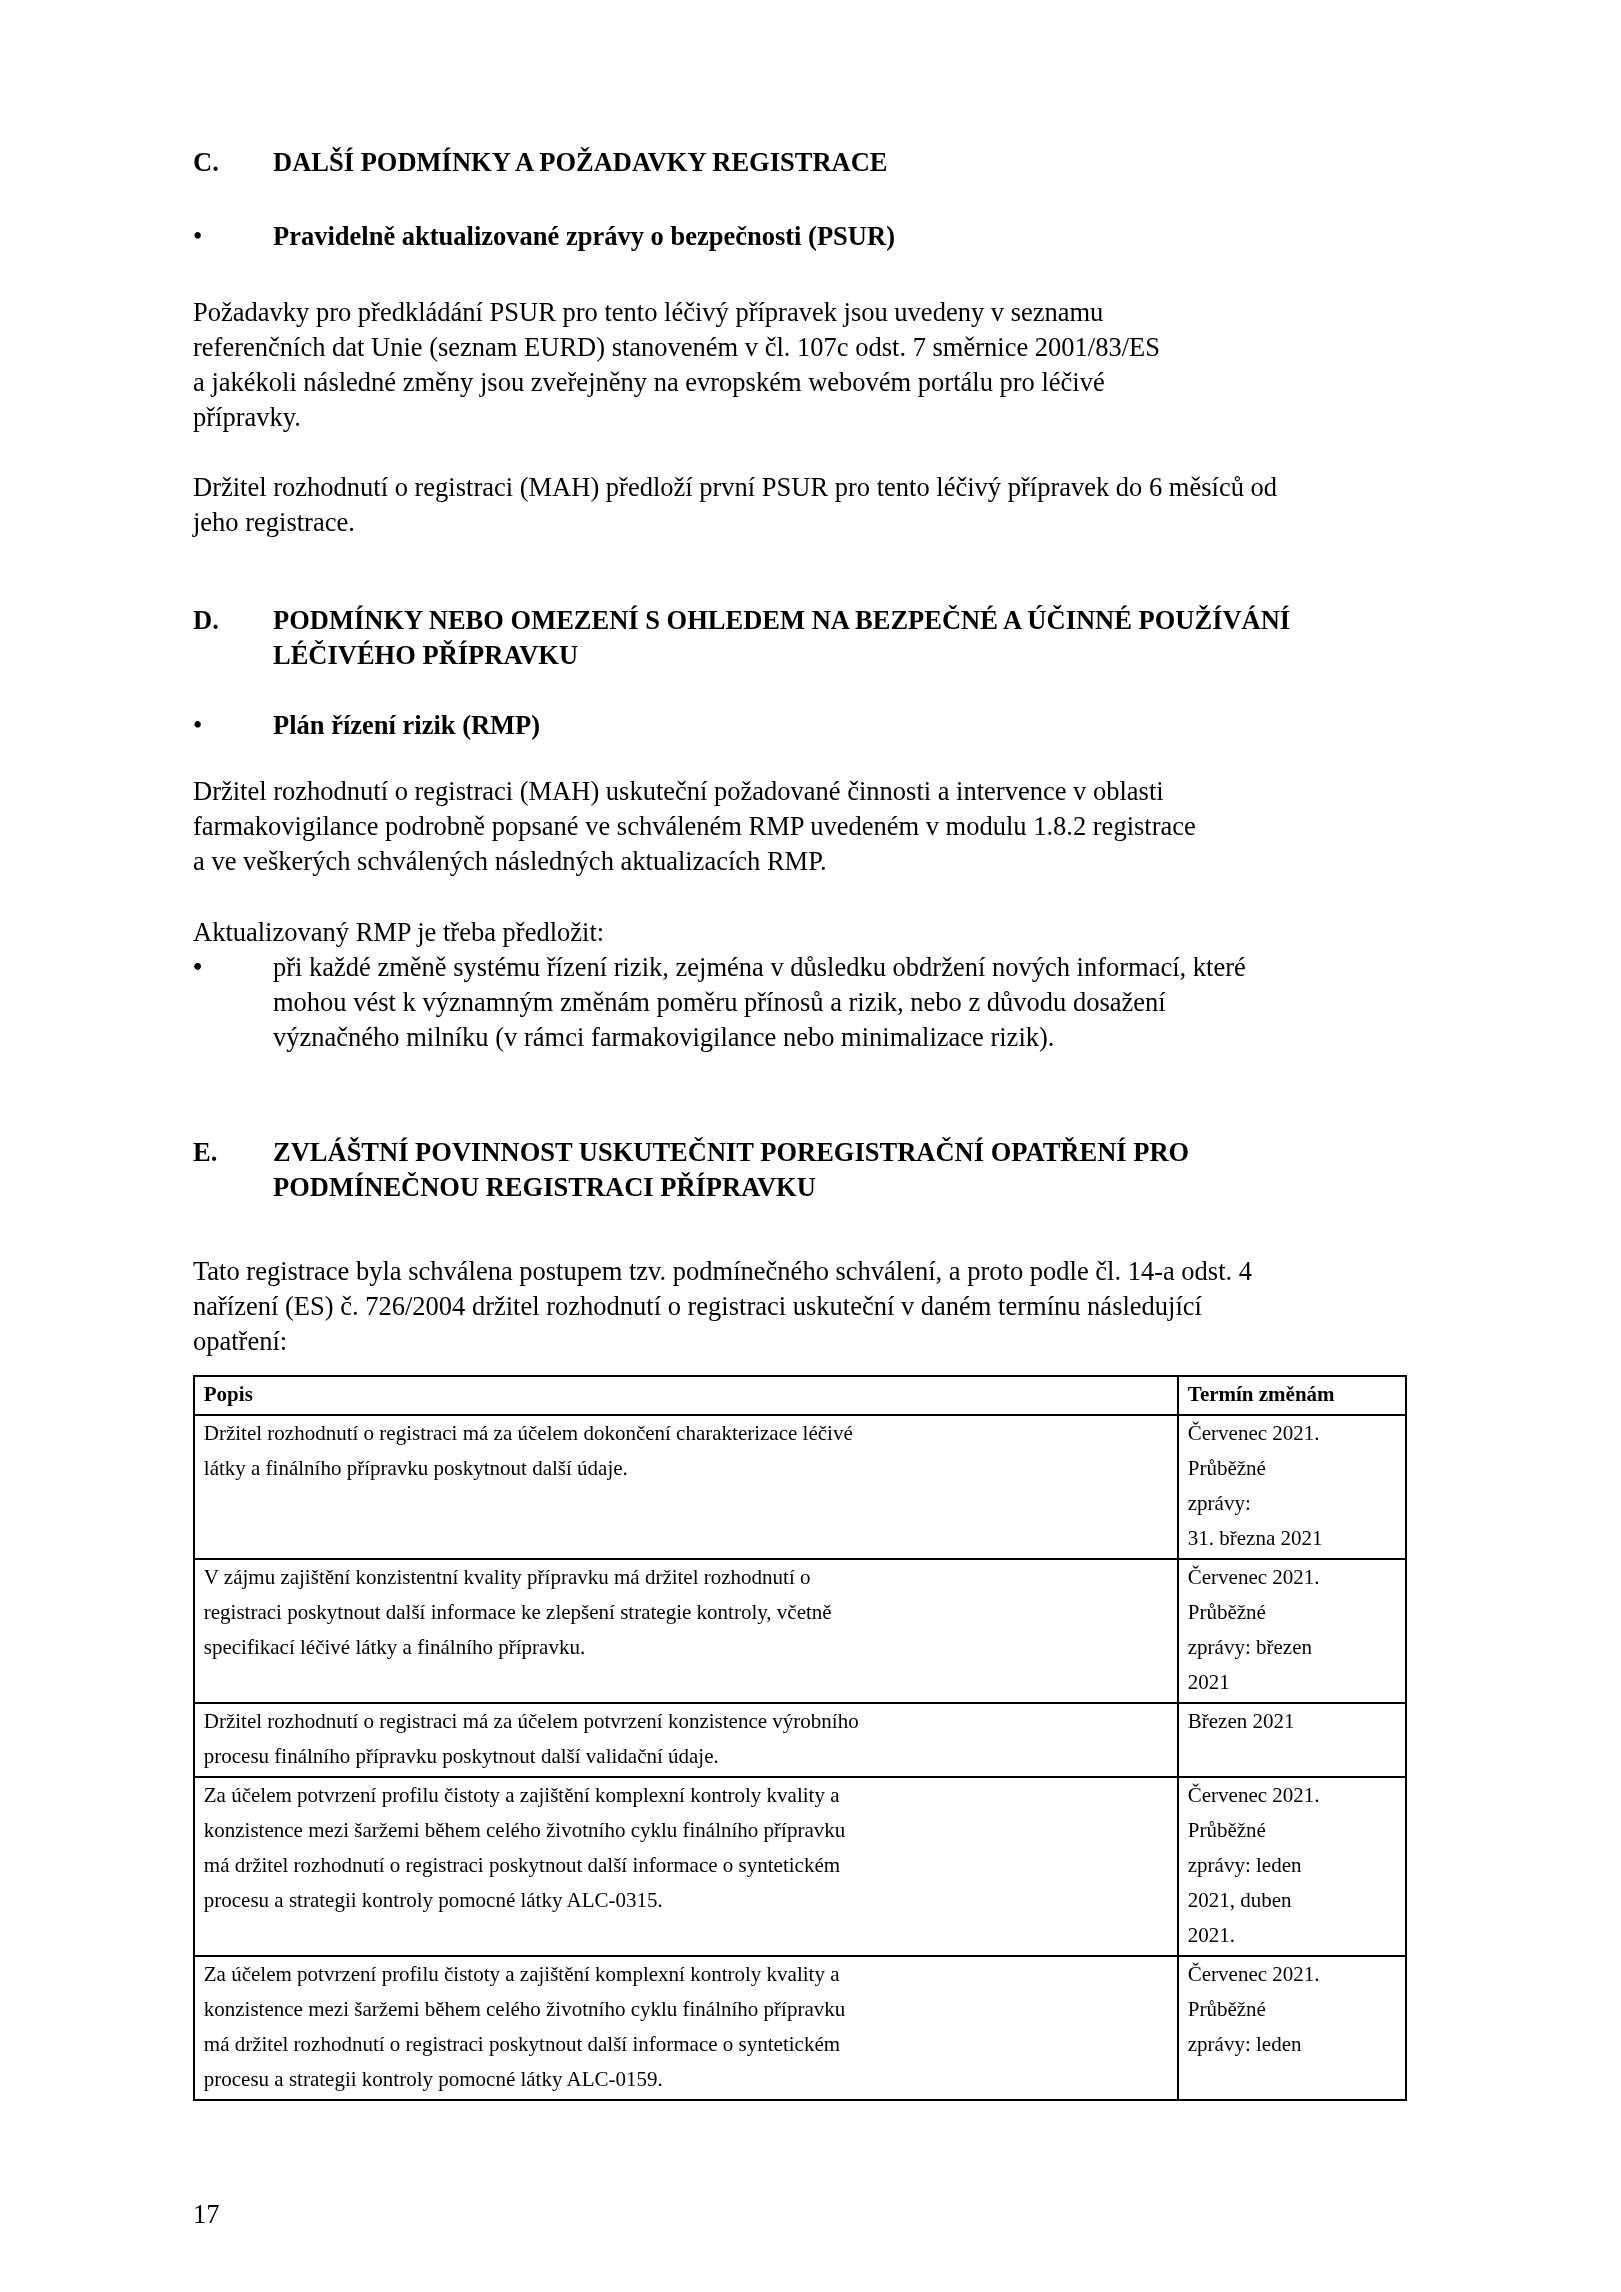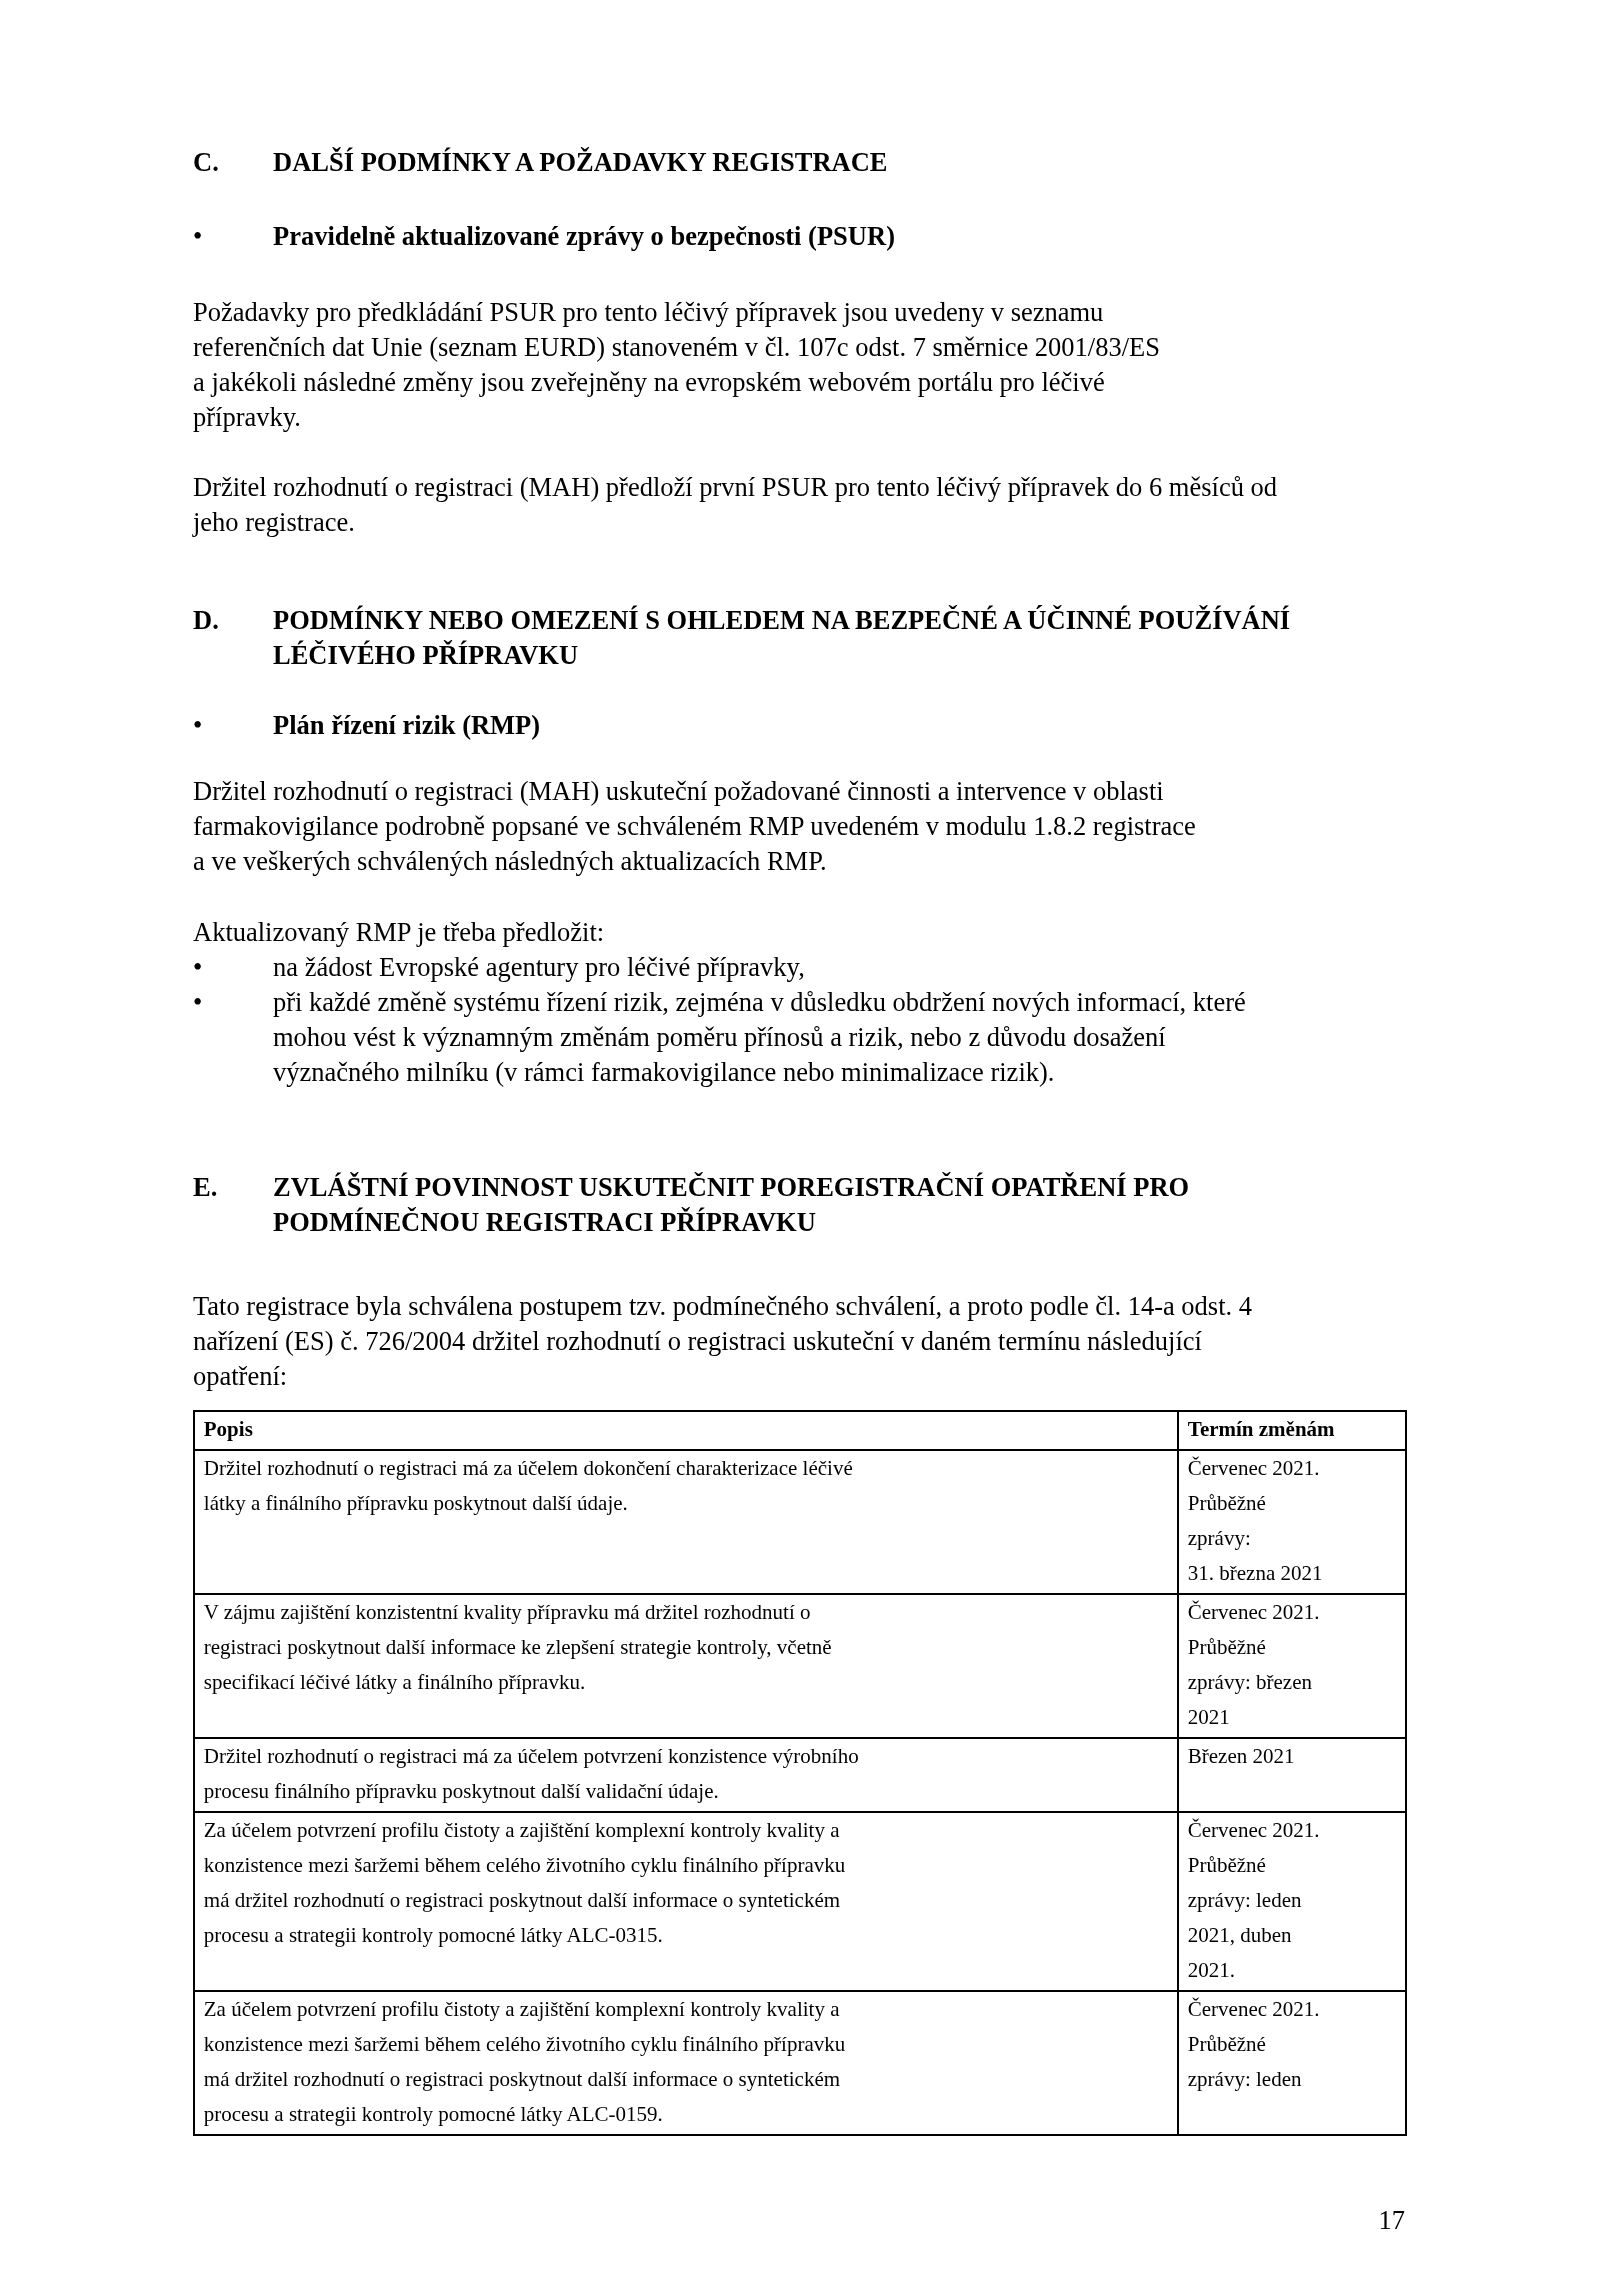--- a/index.html
+++ b/index.html
@@ -52,23 +52,23 @@
     padding: 0 7.8px 2px 8.8px;
     text-align: left;
     font-size: 21px;
     line-height: 35px;
   }
   table.commitments th {
     font-weight: bold;
     border-bottom: 2.9px solid #000;
   }
   .page-number {
-    margin-top: 67px;
+    margin-top: 96px;
     width: 1212px;
-    text-align: right;
+    text-align: left;
   }
 </style>
 </head>
 <body>
 
 <div class="page">
 
   <div class="block heading hang mb-c-title">
     <span class="hang-label">C.</span>
     <span class="doc-text">DALŠÍ PODMÍNKY A POŽADAVKY REGISTRACE</span>
@@ -99,21 +99,20 @@
   </div>
 
   <div class="block doc-text mb-d-para1">Držitel rozhodnutí o registraci (MAH) uskuteční požadované činnosti a intervence v oblasti
 farmakovigilance podrobně popsané ve schváleném RMP uvedeném v modulu 1.8.2 registrace
 a ve veškerých schválených následných aktualizacích RMP.</div>
 
   <div class="block doc-text mb-none">Aktualizovaný RMP je třeba předložit:</div>
 
   <div class="block hang mb-none">
     <span class="hang-label">•</span>
-    <span class="doc-text">na žádost Evropské agentury pro léčivé přípravky,</span>
   </div>
   <div class="block hang mb-list2e">
     <span class="hang-label">•</span>
     <span class="doc-text">při každé změně systému řízení rizik, zejména v důsledku obdržení nových informací, které
 mohou vést k významným změnám poměru přínosů a rizik, nebo z důvodu dosažení
 význačného milníku (v rámci farmakovigilance nebo minimalizace rizik).</span>
   </div>
 
   <div class="block heading hang mb-e-title">
     <span class="hang-label">E.</span>

